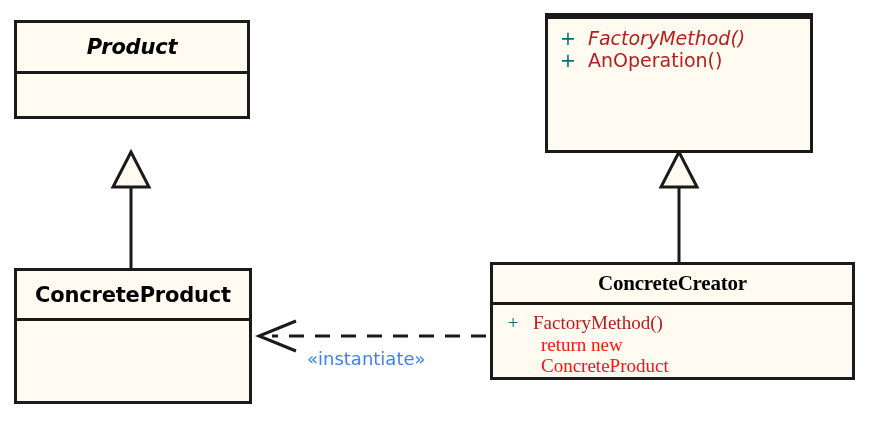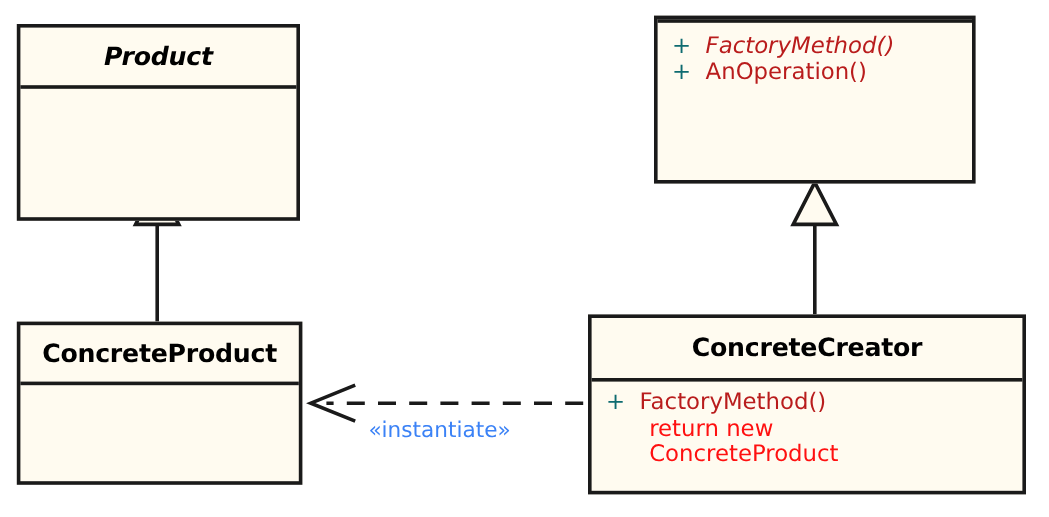--- a/index.html
+++ b/index.html
@@ -106,21 +106,21 @@
       <line x1="679" y1="262" x2="679" y2="186" stroke="#1a1a1a" stroke-width="3"></line>
       <polygon points="679,152 661,187 697,187" fill="#FFFBF0" stroke="#1a1a1a" stroke-width="3" stroke-linejoin="miter"></polygon>
     </g>
 
     <g>
       <line x1="486" y1="336" x2="272" y2="336" stroke="#1a1a1a" stroke-width="3" stroke-dasharray="15,11" stroke-linecap="butt"></line>
       <polyline points="296,321 259,336 296,351" fill="none" stroke="#1a1a1a" stroke-width="3" stroke-linejoin="miter" stroke-linecap="butt"></polyline>
     </g>
   </svg>
 
-  <div class="uml-class" style="left:14px; top:20px; width:236px; height:164px;">
+  <div class="uml-class" style="left:14px; top:20px; width:236px; height:99px;">
     <div class="uml-header abstract" style="height:48px; font-size:21px;">Product</div>
     <div class="uml-divider"></div>
     <div class="uml-body"></div>
   </div>
 
   <div class="uml-class" style="left:545px; top:13px; width:268px; height:140px;">
     <div class="uml-divider"></div>
     <div class="uml-body" style="padding-top:9px;">
       <div class="uml-member" style="font-size:19px;">
         <span class="member-vis">+</span>
@@ -132,21 +132,21 @@
       </div>
     </div>
   </div>
 
   <div class="uml-class" style="left:14px; top:268px; width:238px; height:136px;">
     <div class="uml-header" style="height:47px; font-size:21px;">ConcreteProduct</div>
     <div class="uml-divider"></div>
     <div class="uml-body"></div>
   </div>
 
-  <div class="uml-class" style="left:490px; top:262px; width:365px; height:150px;">
+  <div class="uml-class" style="left:490px; top:262px; width:365px; height:118px;font-family:Liberation Serif, serif;">
     <div class="uml-header" style="height:50px; font-size:21px;">ConcreteCreator</div>
     <div class="uml-divider"></div>
     <div class="uml-body" style="padding-top:7px;">
       <div class="uml-member" style="font-size:19px;">
         <span class="member-vis">+</span>
         <span class="member-name">FactoryMethod()</span>
       </div>
       <div class="note-line" style="font-size:19px;padding-left:48px;">return new</div>
       <div class="note-line" style="font-size:19px;">ConcreteProduct</div>
     </div>

